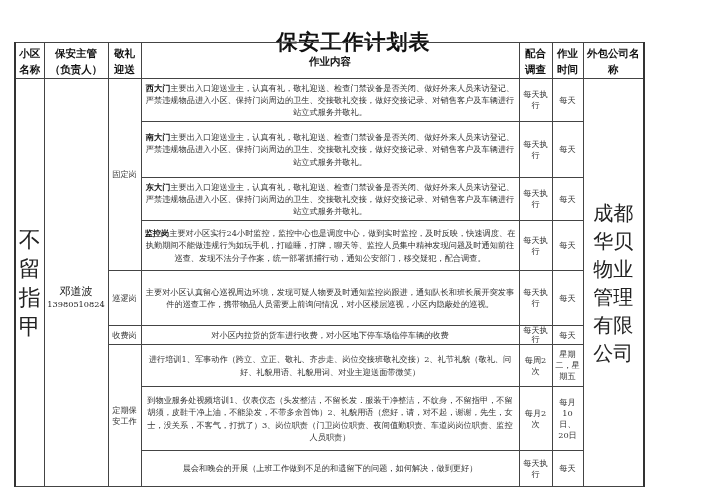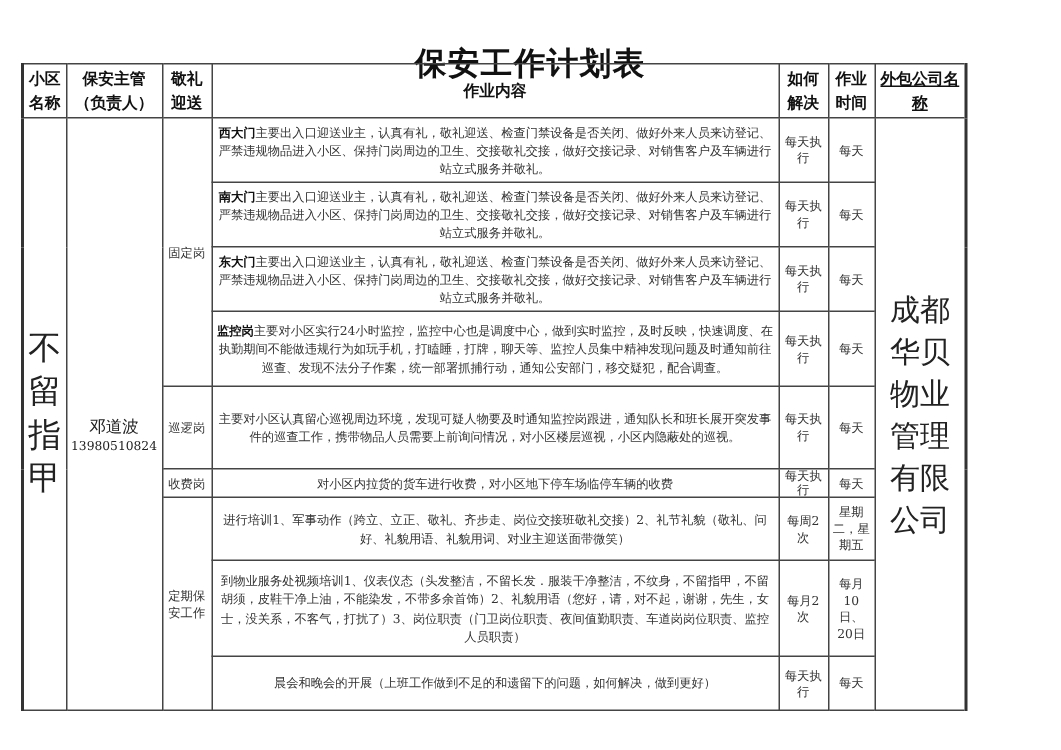--- a/index.html
+++ b/index.html
@@ -8,21 +8,21 @@
   .title { position:absolute; left:0; top:28px; width:707px; text-align:center;
            font-family:"DejaVu Sans","Liberation Sans",sans-serif;
            font-size:21px; font-weight:bold; letter-spacing:1px; color:#111; }
   table.plan { position:absolute; left:14px; top:42px; border-collapse:collapse;
                table-layout:fixed; width:629px; }
   table.plan td, table.plan th { border:1px solid #444; padding:0 2px; text-align:center;
                vertical-align:middle; overflow:hidden; }
   table.plan th { font-family:"DejaVu Sans","Liberation Sans",sans-serif;
                   font-weight:bold; font-size:10.5px; line-height:16px; color:#111; }
   .outer-left { border-left:2px solid #333 !important; }
-  .outer-right { border-right:2px solid #333 !important;text-decoration:underline; }
+  .outer-right { border-right:2px solid #333 !important; }
   .outer-top th { border-top:2px solid #333; }
   .lastrow td { border-bottom:2px solid #333; }
   td.content { font-size:8.2px; line-height:12.2px; text-align:center; padding:1px 3px; color:#333; }
   td.content b { color:#111; font-weight:bold;text-align:right; }
   td.small { font-size:8.2px; line-height:11px; color:#333; }
   td.community { font-size:22px; line-height:29px; color:#222; }
   td.manager .name { font-size:11px; line-height:14px; display:block;margin-top:28px; }
   td.manager .phone { font-size:8.2px; line-height:10px; display:block;text-align:center; }
   td.vendor { font-size:20px; line-height:28px; color:#222; padding:0 6px; }
   td.vendor span { display:inline-block; width:44px; }
@@ -41,39 +41,39 @@
     <col style="width:33px">
       <col style="width:31px">
       <col style="width:61px">
   </colgroup>
   <tbody>
       <tr class="outer-top" style="height:36px">
     <th class="outer-left">小区名称</th>
     <th>保安主管（负责人）</th>
     <th>敬礼迎送</th>
     <th>作业内容</th>
-    <th>如何解决</th>
+    <th>配合调查</th>
     <th>作业时间</th>
     <th class="outer-right">外包公司名称</th>
   </tr>
 
   <tr style="height:43px">
     <td class="community outer-left" rowspan="9"><span style="display:inline-block;width:22px;">不留指甲</span></td>
     <td class="manager" rowspan="9">
       <span class="name">邓道波</span>
       <span class="phone">13980510824</span>
     </td>
     <td class="small" rowspan="4">固定岗</td>
     <td class="content"><b>西大门</b><span>主要出入口迎送业主，认真有礼，敬礼迎送、检查门禁设备是否关闭、做好外来人员来访登记、严禁违规物品进入小区、保持门岗周边的卫生、交接敬礼交接，做好交接记录、对销售客户及车辆进行站立式服务并敬礼。</span></td>
     <td class="small">每天执行</td>
     <td class="small">每天</td>
     <td class="vendor outer-right" rowspan="9"><span>成都华贝物业管理有限公司</span></td>
   </tr>
 
-  <tr style="height:43px">
+  <tr style="height:56px">
     <td class="content"><b>南大门</b><span>主要出入口迎送业主，认真有礼，敬礼迎送、检查门禁设备是否关闭、做好外来人员来访登记、严禁违规物品进入小区、保持门岗周边的卫生、交接敬礼交接，做好交接记录、对销售客户及车辆进行站立式服务并敬礼。</span></td>
     <td class="small">每天执行</td>
     <td class="small">每天</td>
   </tr>
 
   <tr style="height:43px">
     <td class="content"><b>东大门</b><span>主要出入口迎送业主，认真有礼，敬礼迎送、检查门禁设备是否关闭、做好外来人员来访登记、严禁违规物品进入小区、保持门岗周边的卫生、交接敬礼交接，做好交接记录、对销售客户及车辆进行站立式服务并敬礼。</span></td>
     <td class="small">每天执行</td>
     <td class="small">每天</td>
   </tr>

